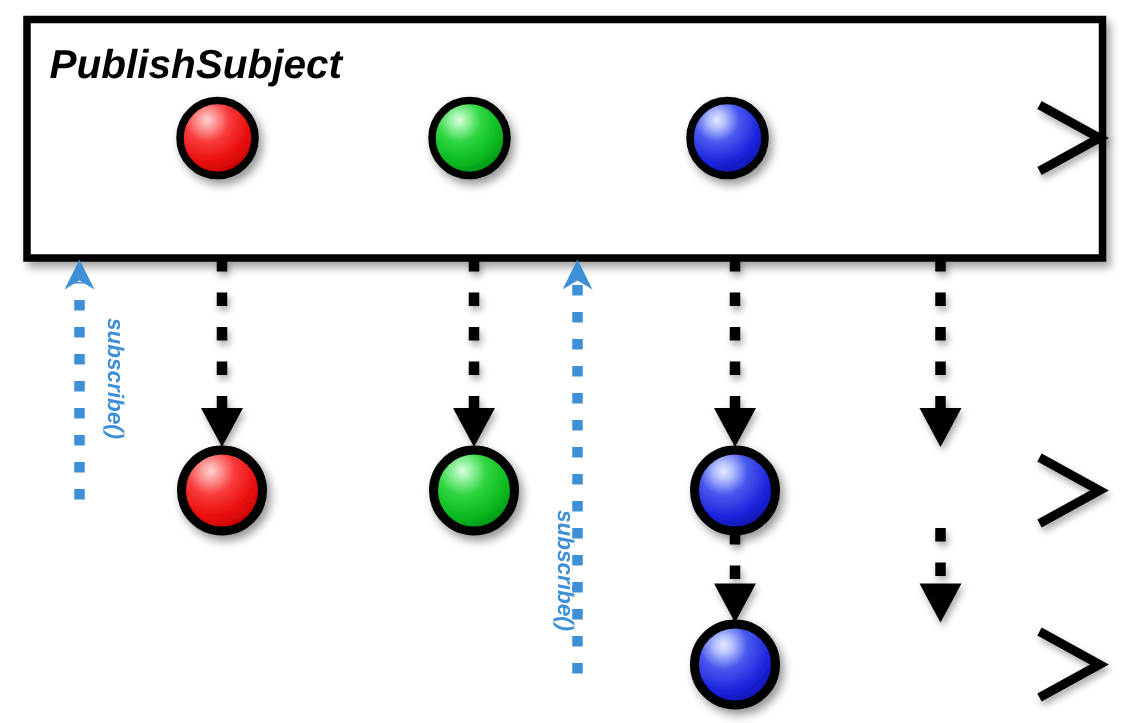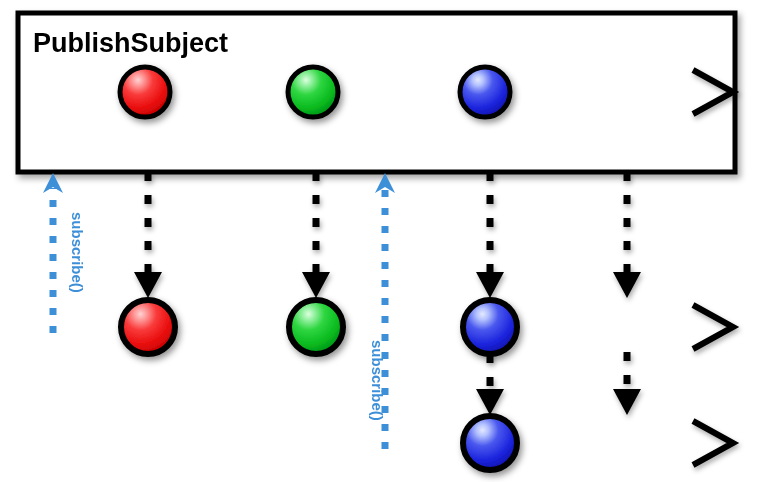--- a/index.html
+++ b/index.html
@@ -9,20 +9,21 @@
   }
   body {
     font-family: "Liberation Sans", sans-serif;
   }
   #canvas {
     position: relative;
     width: 763px;
     height: 482px;
     background: #ffffff;
     overflow: hidden;
+    font-style: italic;
   }
   #diagram-svg {
     position: absolute;
     left: 0;
     top: 0;
   }
   .title-text {
     font-family: "Liberation Sans", sans-serif;
     font-weight: bold;
     font-size: 27px;

